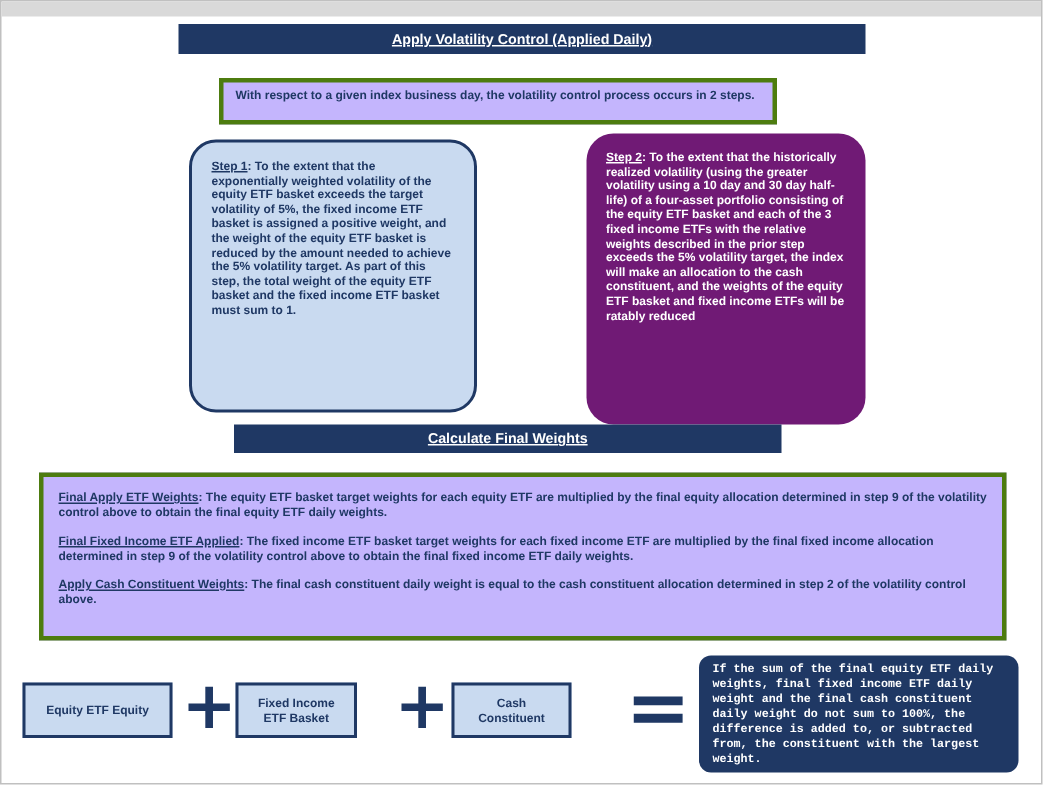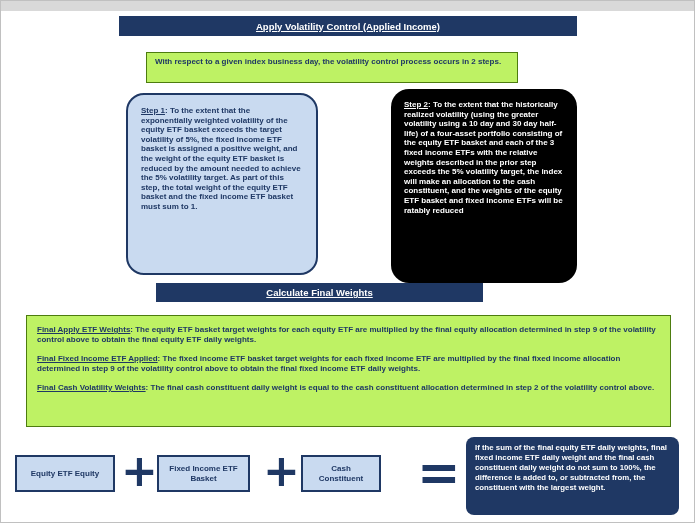--- a/index.html
+++ b/index.html
@@ -28,43 +28,43 @@
     font-weight: bold;
     font-size: 9.5px;
     text-align: center;
     display: flex;
     align-items: center;
     justify-content: center;
   }
   .navy-bar span { text-decoration: underline; }
   .white-box {
     position: absolute;
-    background: #bef264;
-    border: 1px solid #4d7c0f;
+    background: #c4b5fd;
+    border: 3px solid #4d7c0f;
     color: #1f3864;
     font-weight: bold;
     font-size: 8px;
     line-height: 1.25;
   }
   .intro-box { padding: 4px 8px; }
   .round-box {
     position: absolute;
     border-radius: 18px;
     font-weight: bold;
     font-size: 8px;
     line-height: 1.2;
     padding: 11px 13px;
   }
   .step1 {
     background: #c9daf0;
     border: 2px solid #1f3864;
     color: #1f3864;
   }
   .step2 {
-    background: #000000;
+    background: #701a75;
     color: #ffffff;
   }
   .u { text-decoration: underline; }
   .weights-box { padding: 9px 10px; }
   .weights-box p { margin-bottom: 9px; }
   .eq-box {
     position: absolute;
     background: #c9daf0;
     border: 2px solid #1f3864;
     color: #1f3864;
@@ -88,68 +88,69 @@
   .equals { font-size: 52px; }
   .result-box {
     position: absolute;
     background: #1f3864;
     border-radius: 8px;
     color: #ffffff;
     font-weight: bold;
     font-size: 7.8px;
     line-height: 1.28;
     padding: 6px 9px;
+    font-family: Liberation Mono, monospace;
   }
 </style>
 </head>
 <body>
 
 <div class="canvas">
 
   <div class="top-strip"></div>
 
   <div class="navy-bar" style="left:118px; top:15px; width:458px; height:20px;">
-    <span>Apply Volatility Control (Applied Income)</span>
+    <span>Apply Volatility Control (Applied Daily)</span>
   </div>
 
   <div class="white-box intro-box" style="left:145px; top:51px; width:372px; height:31px;">
     <span>With respect to a given index business day, the volatility control process occurs in 2 steps.</span>
   </div>
 
   <div class="round-box step1" style="left:95px; top:92px; width:192px; height:182px;margin-left:30px;">
     <span class="u">Step 1</span><span>: To the extent that the exponentially weighted volatility of the equity ETF basket exceeds the target volatility of 5%, the fixed income ETF basket is assigned a positive weight, and the weight of the equity ETF basket is reduced by the amount needed to achieve the 5% volatility target. As part of this step, the total weight of the equity ETF basket and the fixed income ETF basket must sum to 1.</span>
   </div>
 
   <div class="round-box step2" style="left:390px; top:88px; width:186px; height:194px;">
     <span class="u">Step 2</span><span>: To the extent that the historically realized volatility (using the greater volatility using a 10 day and 30 day half-life) of a four-asset portfolio consisting of the equity ETF basket and each of the 3 fixed income ETFs with the relative weights described in the prior step exceeds the 5% volatility target, the index will make an allocation to the cash constituent, and the weights of the equity ETF basket and fixed income ETFs will be ratably reduced</span>
   </div>
 
-  <div class="navy-bar" style="left:155px; top:282px; width:327px; height:19px;align-items:center;">
+  <div class="navy-bar" style="left:155px; top:282px; width:365px; height:19px;align-items:center;">
     <span>Calculate Final Weights</span>
   </div>
 
   <div class="white-box weights-box" style="left:25px; top:314px; width:645px; height:112px;">
     <p>
       <span class="u">Final Apply ETF Weights</span><span>: The equity ETF basket target weights for each equity ETF are multiplied by the final equity allocation determined in step 9 of the volatility control above to obtain the final equity ETF daily weights.</span>
     </p>
     <p>
       <span class="u">Final Fixed Income ETF Applied</span><span>: The fixed income ETF basket target weights for each fixed income ETF are multiplied by the final fixed income allocation determined in step 9 of the volatility control above to obtain the final fixed income ETF daily weights.</span>
     </p>
     <p>
-      <span class="u">Final Cash Volatility Weights</span><span>: The final cash constituent daily weight is equal to the cash constituent allocation determined in step 2 of the volatility control above.</span>
+      <span class="u">Apply Cash Constituent Weights</span><span>: The final cash constituent daily weight is equal to the cash constituent allocation determined in step 2 of the volatility control above.</span>
     </p>
   </div>
 
   <div class="eq-box" style="left:14px; top:454px; width:100px; height:37px;">
     <span>Equity ETF Equity</span>
   </div>
 
   <div class="op plus" style="left:120px; top:448px;">+</div>
 
-  <div class="eq-box" style="left:156px; top:454px; width:93px; height:37px;">
+  <div class="eq-box" style="left:156px; top:454px; width:81px; height:37px;">
     <span>Fixed Income ETF Basket</span>
   </div>
 
   <div class="op plus" style="left:262px; top:448px;">+</div>
 
   <div class="eq-box" style="left:300px; top:454px; width:80px; height:37px;">
     <span>Cash Constituent</span>
   </div>
 
   <div class="op equals" style="left:416px; top:445px;">=</div>

